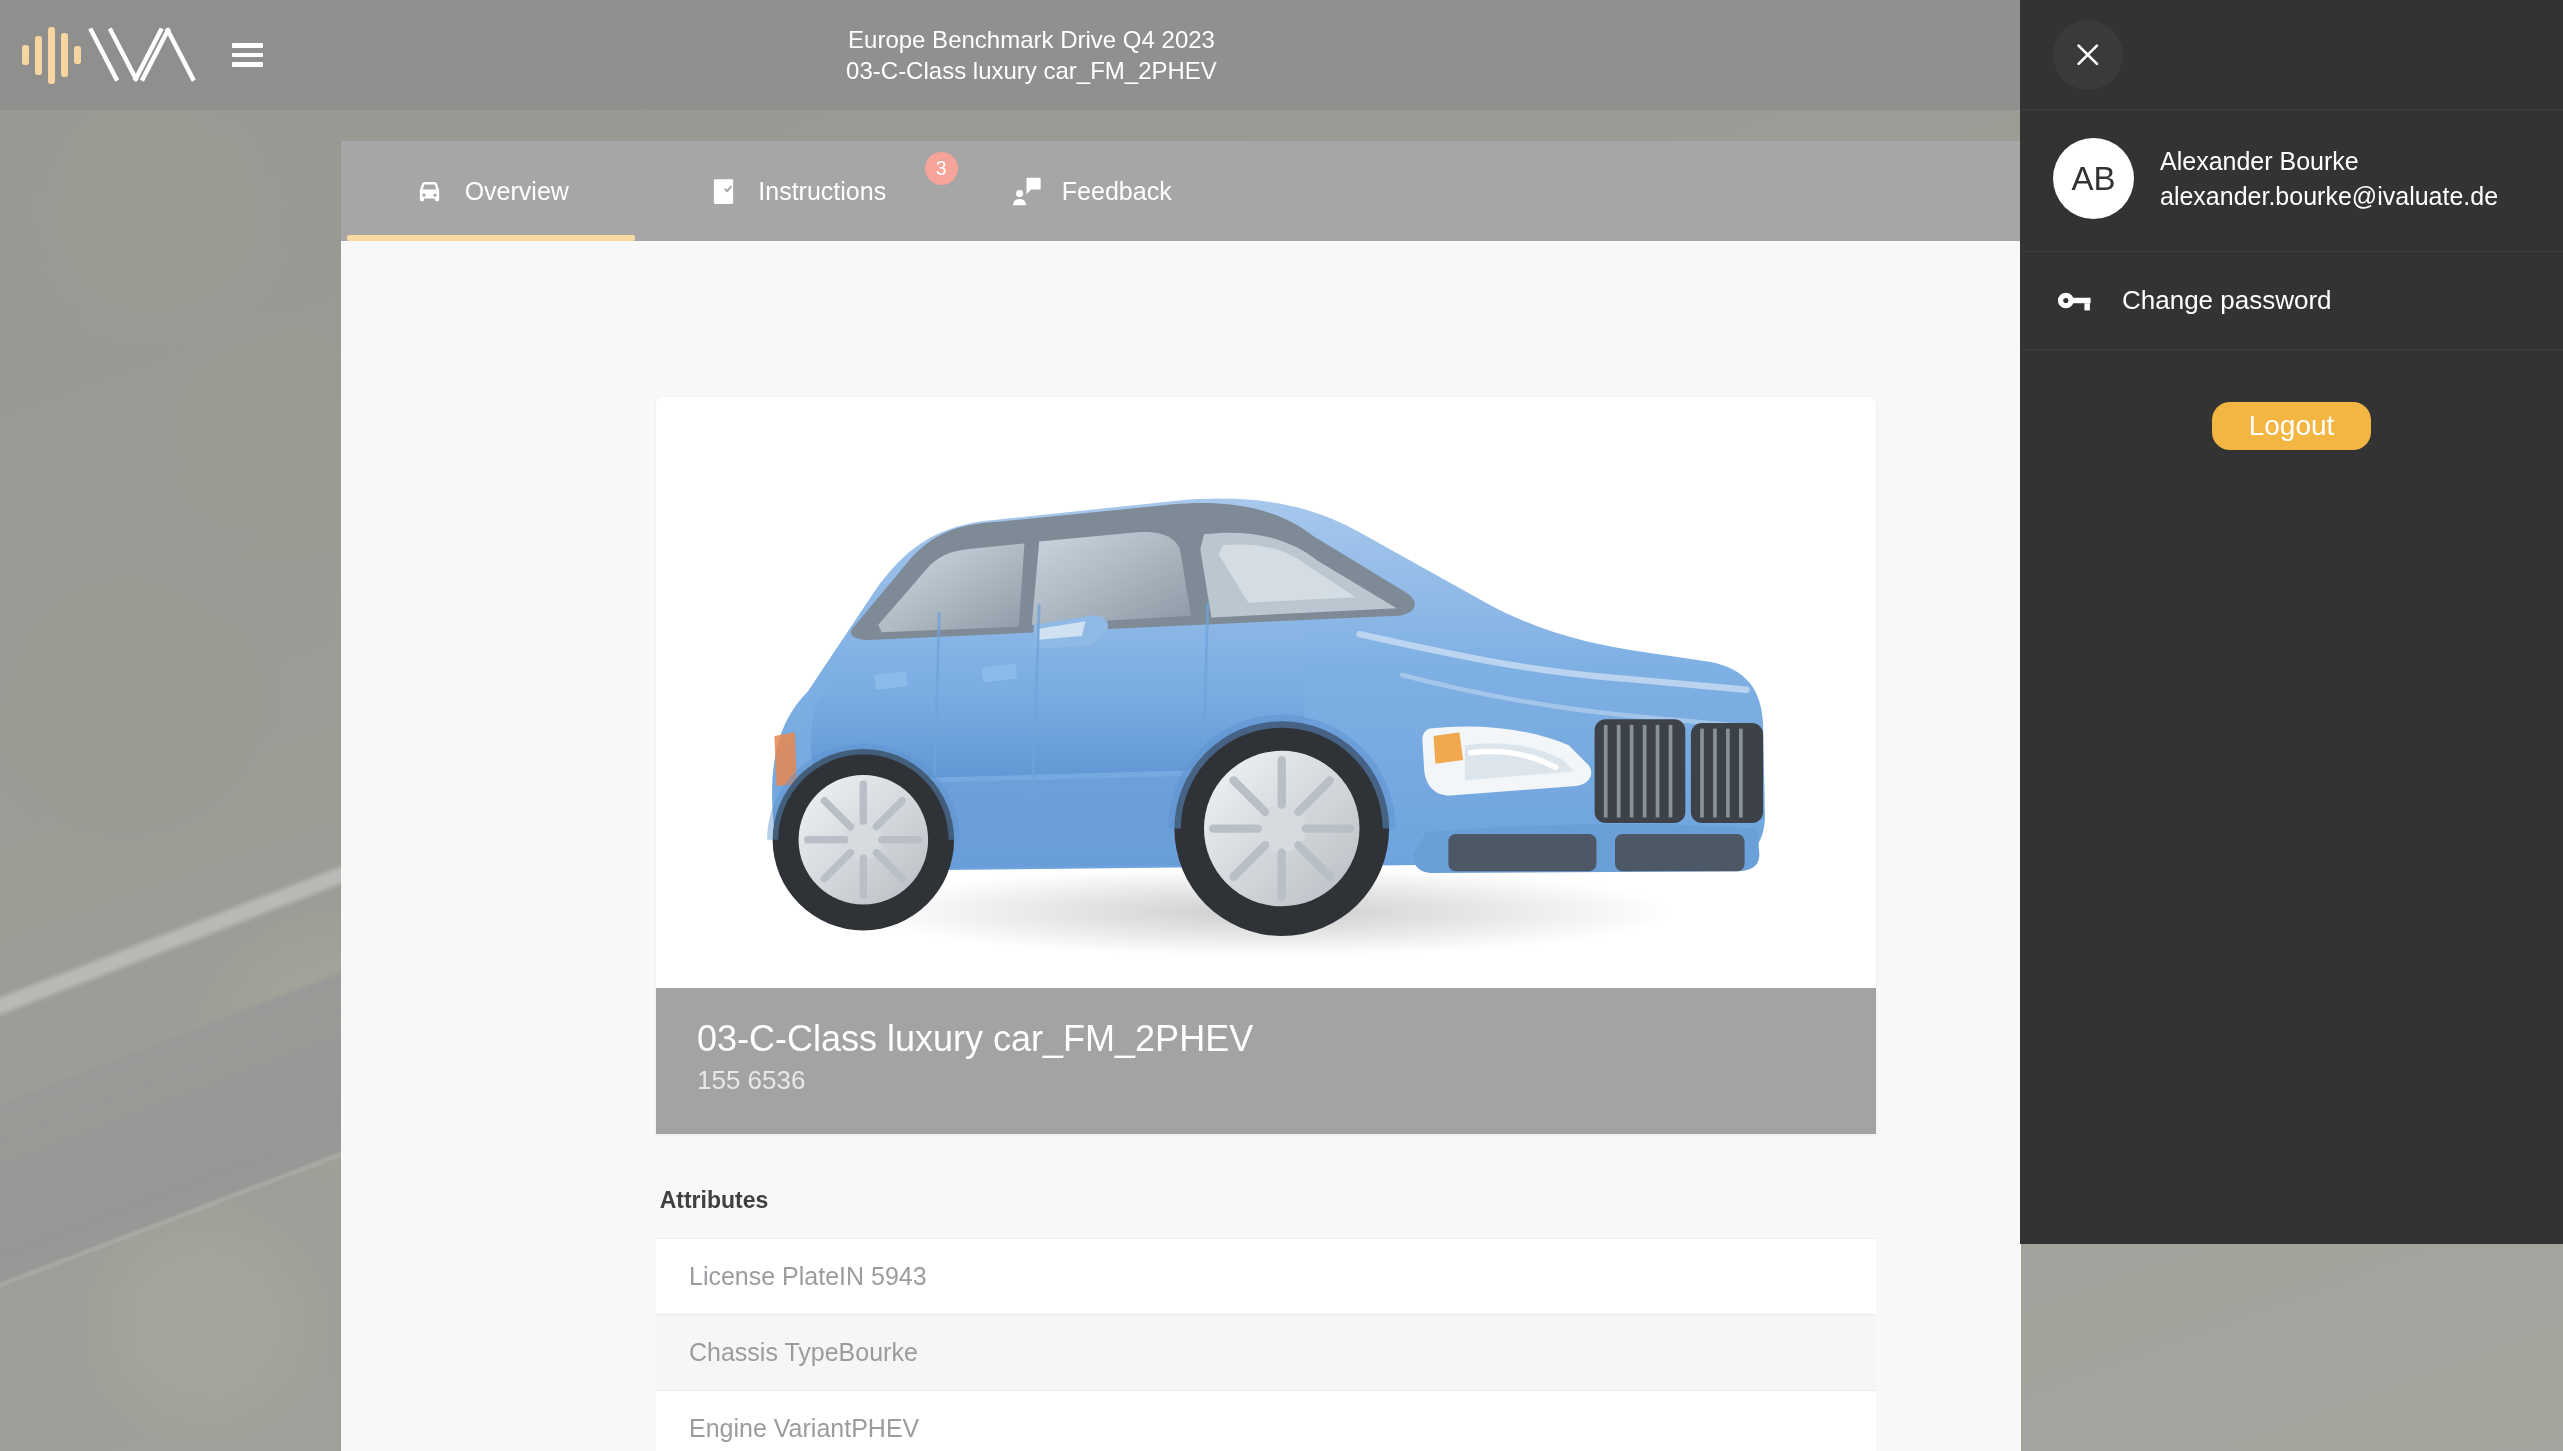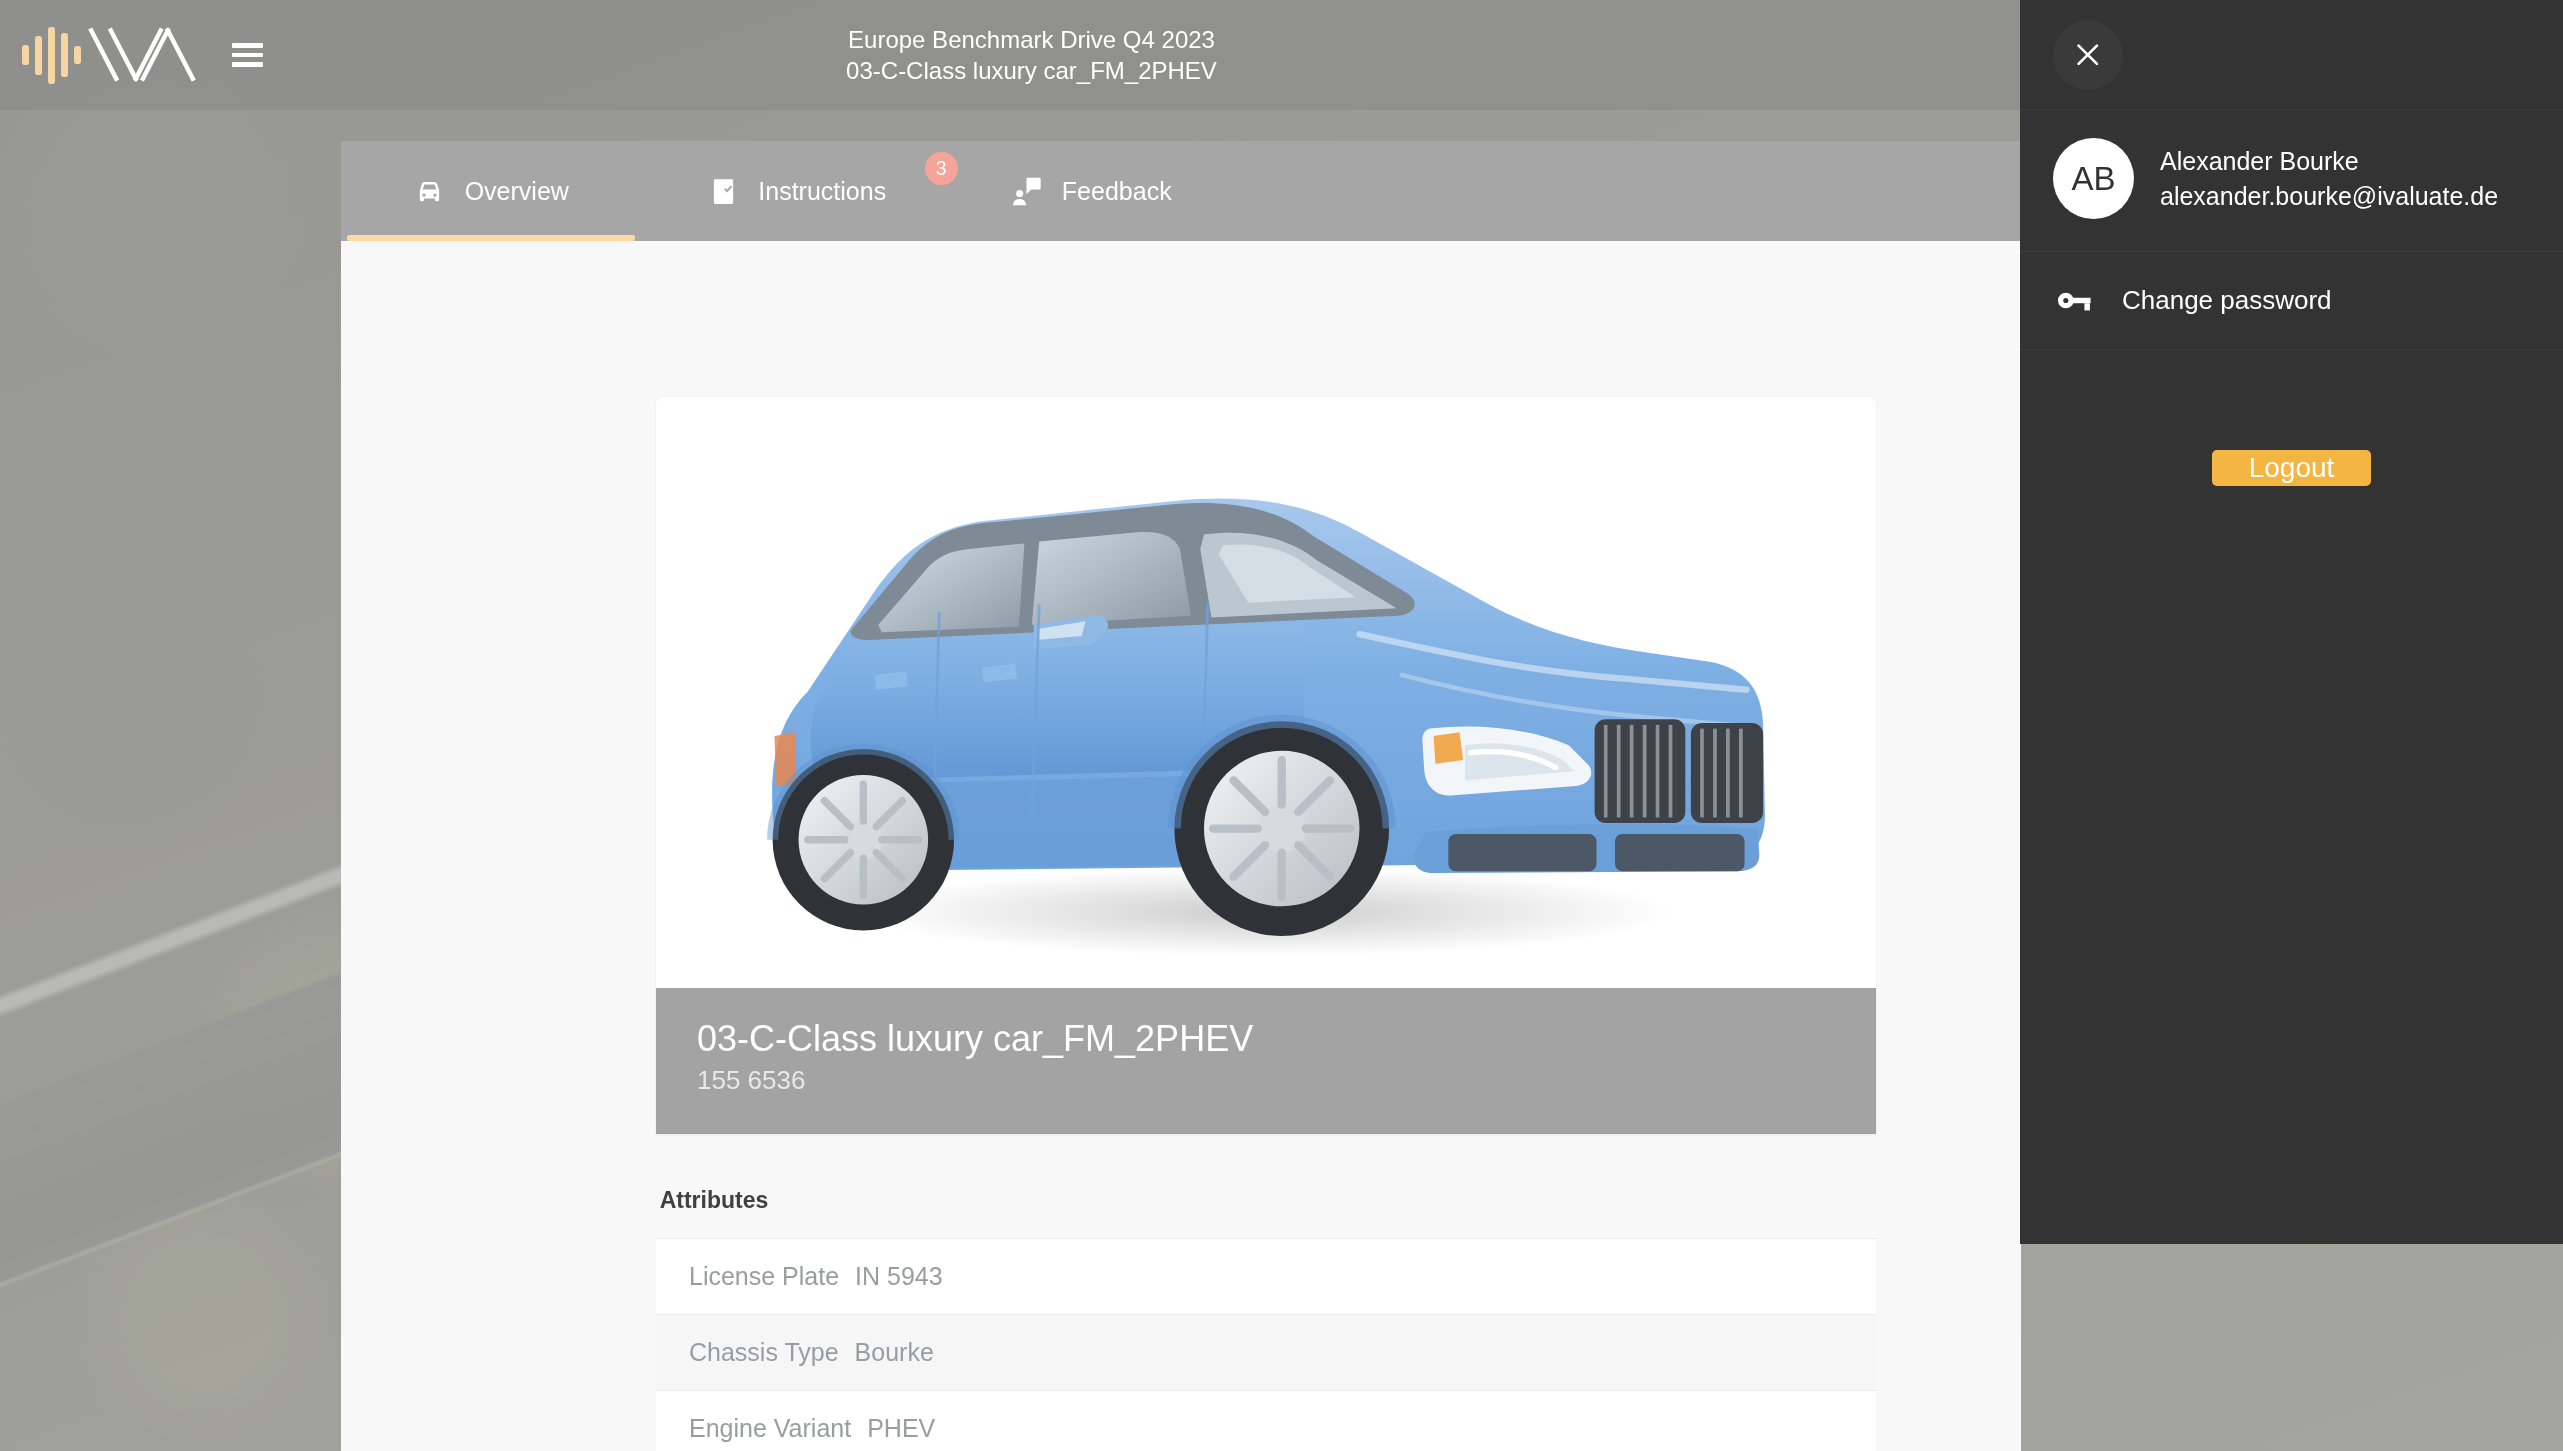--- a/index.html
+++ b/index.html
@@ -260,21 +260,21 @@
     display: flex;
     align-items: center;
     height: 76px;
     padding: 0 33px;
     border-top: 0.9px solid #ebebeb;
     font-size: 25px;
   }
   .attr-row.odd  { background: #ffffff; }
   .attr-row.even { background: #f6f6f6; }
   .attr-key   { color: #9a9c9f; }
-  .attr-value { color: #9a9c9f; margin-left: 16px; }
+  .attr-value { color: #9a9c9f; }
 
   
   .drawer {
     position: absolute;
     right: 0; top: 0;
     width: 543px;
     height: 1244px;
     background: #333333;
     color: #ffffff;
   }
@@ -330,26 +330,25 @@
 
   .logout-wrap {
     display: flex;
     justify-content: center;
     padding-top: 52px;
   }
   .logout-btn {
     background: #f3b643;
     color: #ffffff;
     border: none;
-    border-radius: 5px;
+    border-radius: 18px;
     font-size: 28px;
     font-family: "Liberation Sans", sans-serif;
-    padding: 2px 37px;
+    padding: 8px 37px;
     cursor: pointer;
-    margin-top: 48px;
   }
 </style>
 </head>
 <body>
 
 <div id="app">
 
   <div class="bg-photo"></div>
   <div class="bg-scrim"></div>
 

